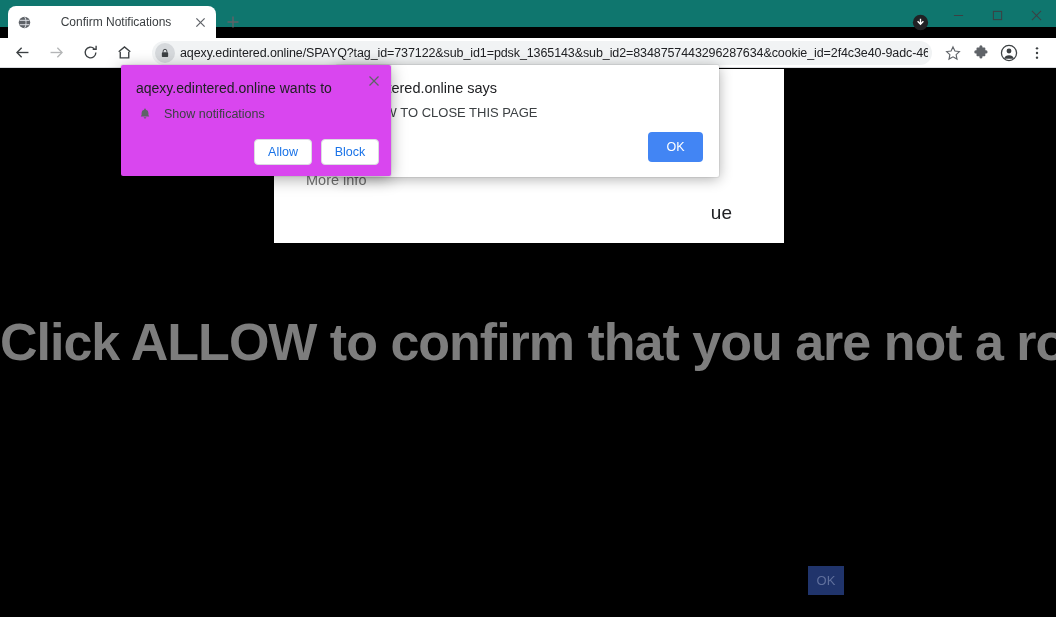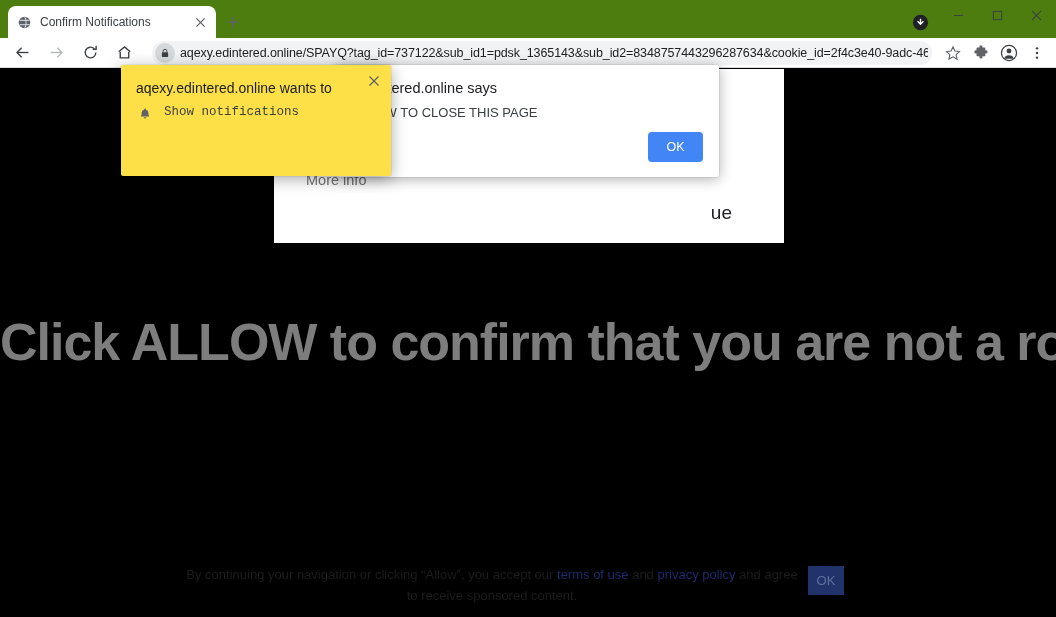--- a/index.html
+++ b/index.html
@@ -8,22 +8,23 @@
     overflow: hidden;
     background: #000;
     font-family: "Liberation Sans", sans-serif;
   }
 
   #app { position: relative; width: 1056px; height: 617px; }
 
   
   .chrome-tabstrip {
     position: absolute; top: 0; left: 0;
-    width: 1056px; height: 38px;
-    background: #4d7c0f;
+    width: 1056px; height: 27px;
+    background: #0f766e;
+    text-align: center;
   }
   .tab {
     position: absolute; top: 6px; left: 8px;
     width: 208px; height: 32px;
     background: #fff;
     border-radius: 8px 8px 0 0;
     display: flex; align-items: center;
     padding: 0 8px;
   }
   .tab-favicon {
@@ -205,40 +206,40 @@
     font-family: "Liberation Sans", sans-serif;
     display: flex; align-items: center; justify-content: center;
     cursor: pointer;
   }
 
   
   .perm-bubble {
     position: absolute;
     left: 121px; top: 65px;
     width: 270px; height: 111px;
-    background: #fde047;
+    background: #d946ef;
     border-radius: 2px;
     box-shadow: 0 3px 16px rgba(0,0,0,0.34), 0 0 0 1px rgba(0,0,0,0.05);
     z-index: 30;
   }
   .perm-title {
     position: absolute; left: 15px; top: 15px;
     font-size: 14px; color: #202124;
     white-space: nowrap;
   }
   .perm-close {
     position: absolute; right: 8px; top: 7px;
     width: 18px; height: 18px;
     display: flex; align-items: center; justify-content: center;
     color: #5f6368;
     cursor: pointer;
   }
   .perm-row {
     position: absolute; left: 15px; top: 40px;
-    display: flex;  font-family: Liberation Mono, monospace;
+    display: flex; align-items: center;
   }
   .perm-bell {
     width: 18px; height: 18px; flex: 0 0 18px;
     display: flex; align-items: center; justify-content: center;
     margin-right: 10px;
   }
   .perm-row-label {
     font-size: 12.5px; color: #3c4043;
     white-space: nowrap;
   }
@@ -390,21 +391,20 @@
     <div class="content-card">
       <div class="card-inner">
         <span class="card-continue">ue</span>
         <span class="card-moreinfo">More info</span>
       </div>
     </div>
 
     <div class="hero">Click ALLOW to confirm that you are not a robot!</div>
 
     <div class="consent">
-      <div class="consent-text"><span>By continuing your navigation or clicking “Allow”, you accept our </span><span class="consent-link">terms of use</span><span> and </span><span class="consent-link">privacy policy</span><span> and agree to receive sponsored content.</span></div>
       <div class="consent-ok">OK</div>
     </div>
 
   </div>
 
   <div class="js-dialog">
     <div class="js-dialog-title">edintered.online says</div>
     <div class="js-dialog-msg">LLOW TO CLOSE THIS PAGE</div>
     <button class="js-dialog-ok">OK</button>
   </div>
@@ -419,15 +419,19 @@
     </div>
     <div class="perm-row">
       <span class="perm-bell">
         <svg width="14" height="14" viewBox="0 0 20 20" fill="#5f6368">
           <path d="M10 2.2a1.3 1.3 0 0 1 1.3 1.3v.5a4.7 4.7 0 0 1 3.6 4.6v3l1.2 1.9H3.9l1.2-1.9v-3a4.7 4.7 0 0 1 3.6-4.6v-.5A1.3 1.3 0 0 1 10 2.2z"></path>
           <path d="M8.1 14.6h3.8a1.9 1.9 0 0 1-3.8 0z"></path>
         </svg>
       </span>
       <span class="perm-row-label">Show notifications</span>
     </div>
+    <div class="perm-actions">
+      <button class="perm-btn">Allow</button>
+      <button class="perm-btn">Block</button>
+    </div>
   </div>
 
 </div>
 
 </body></html>

